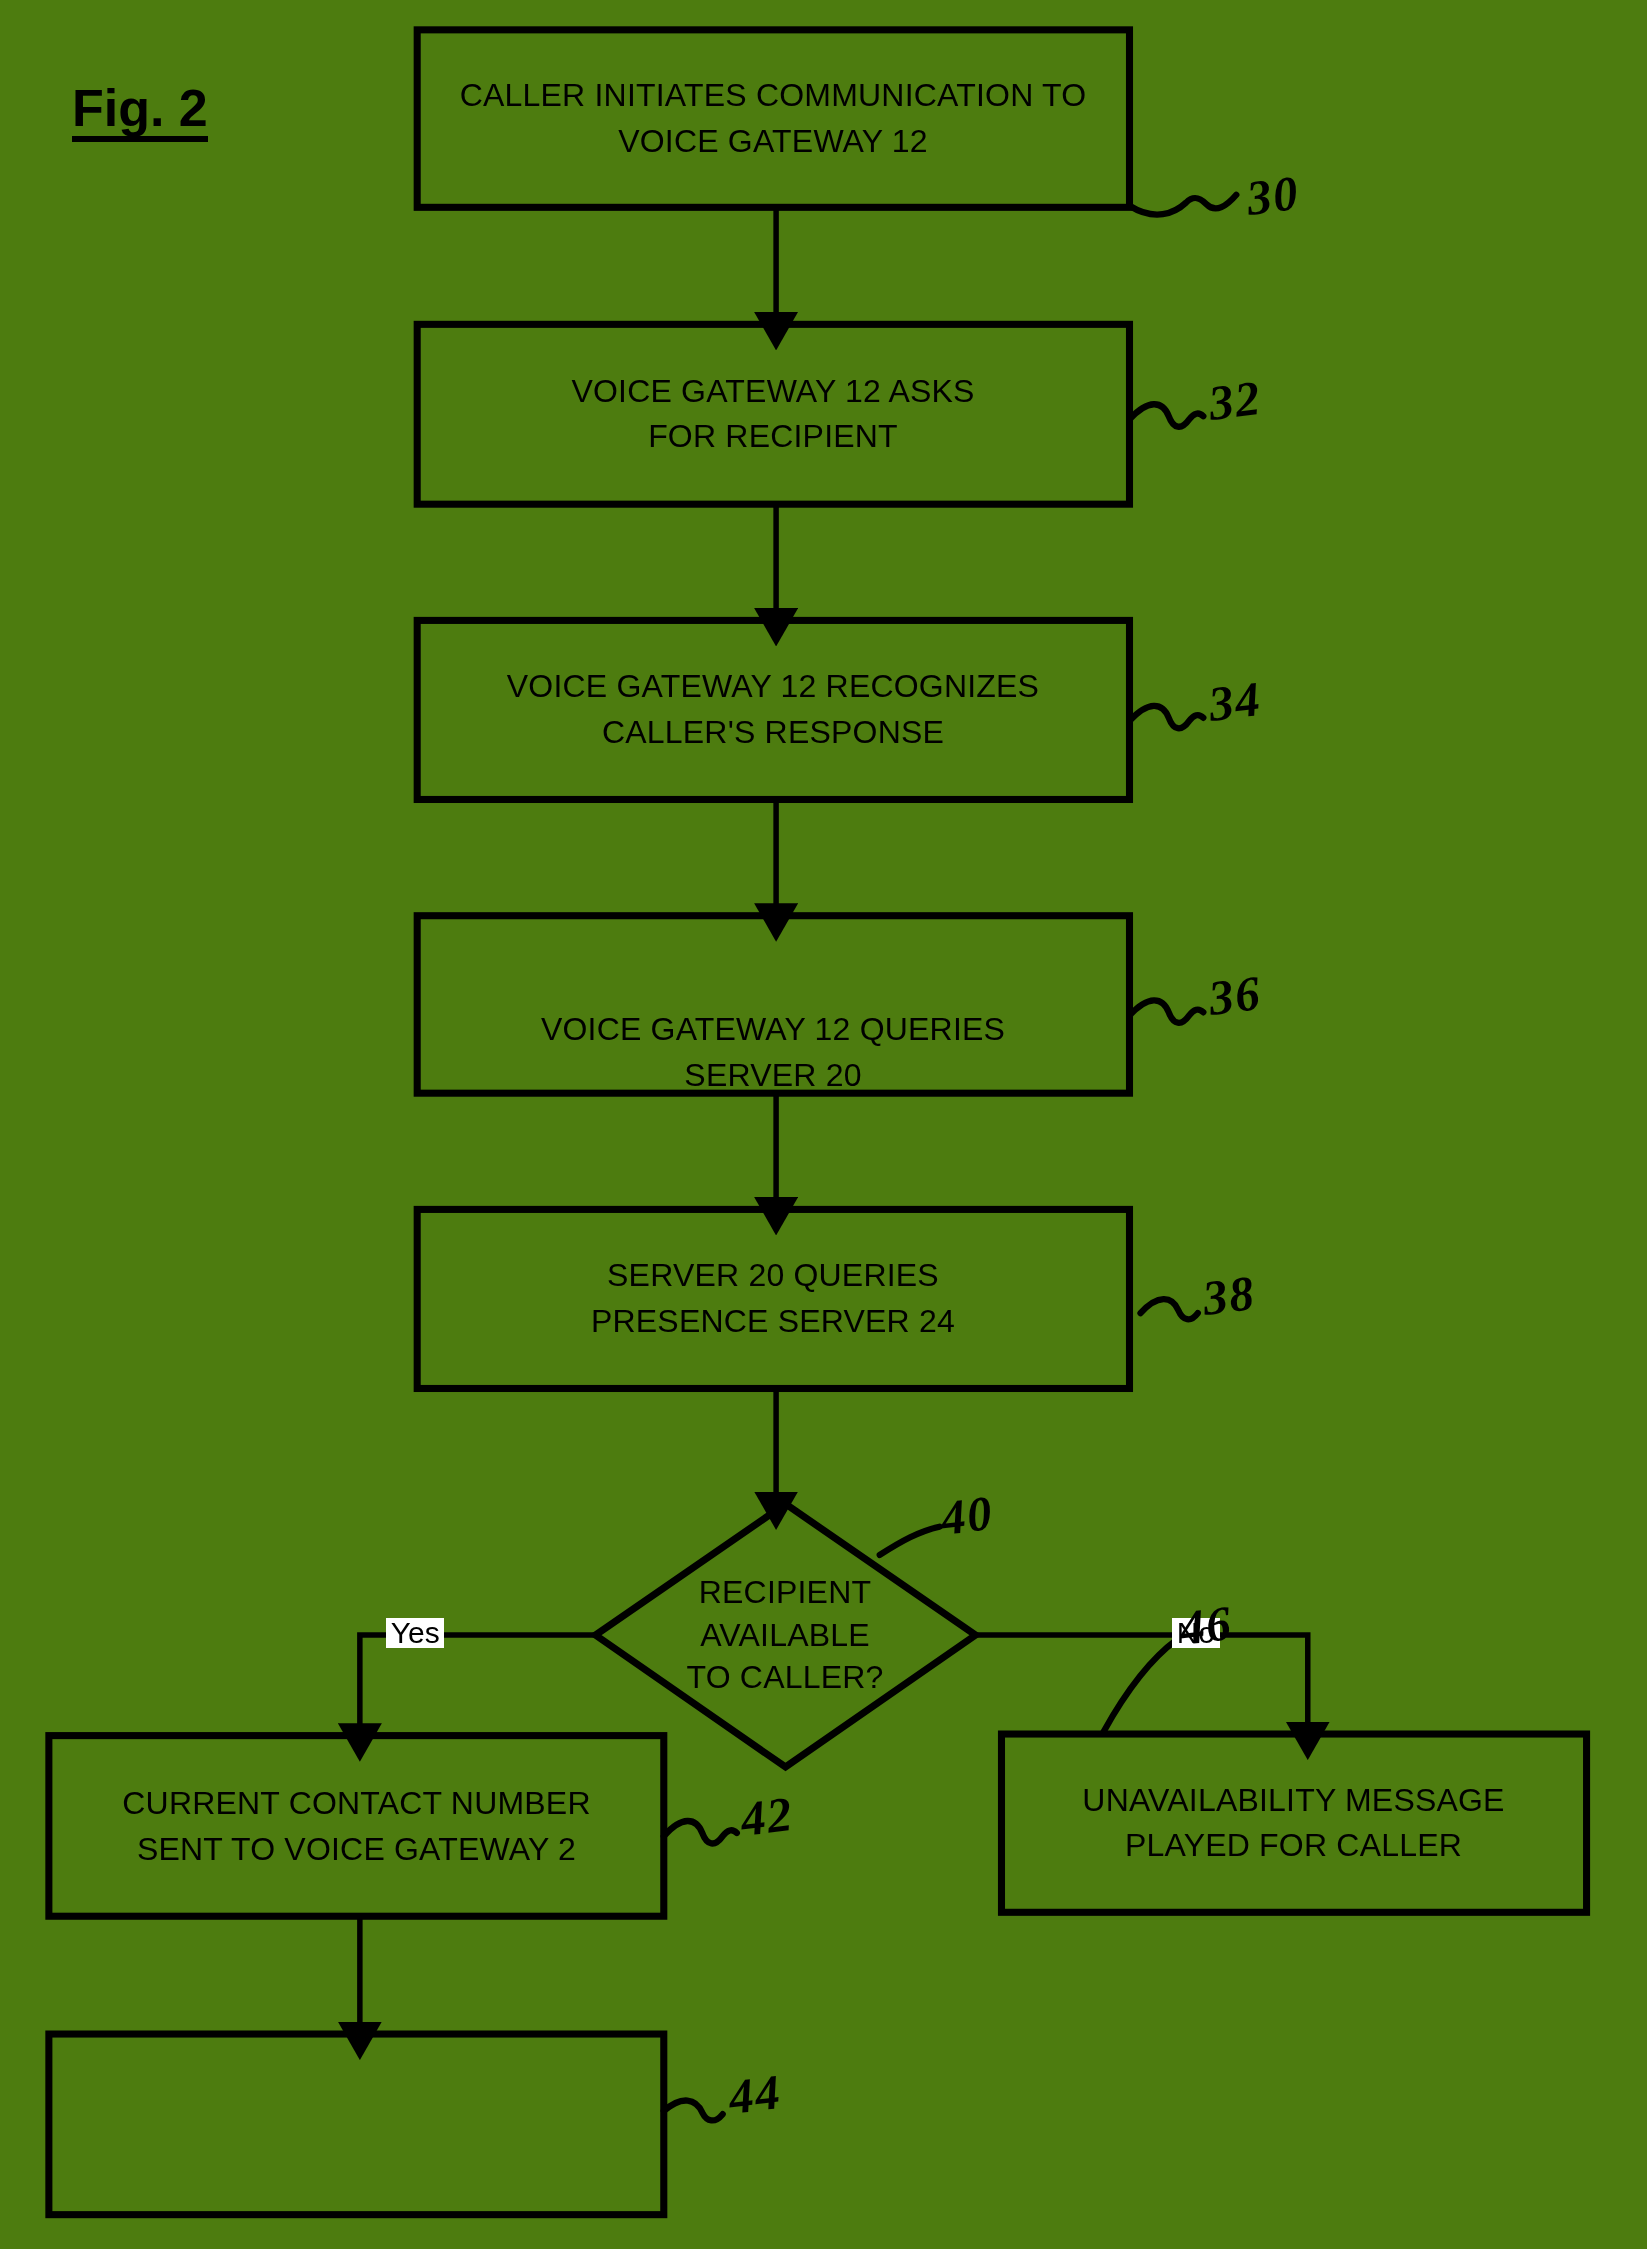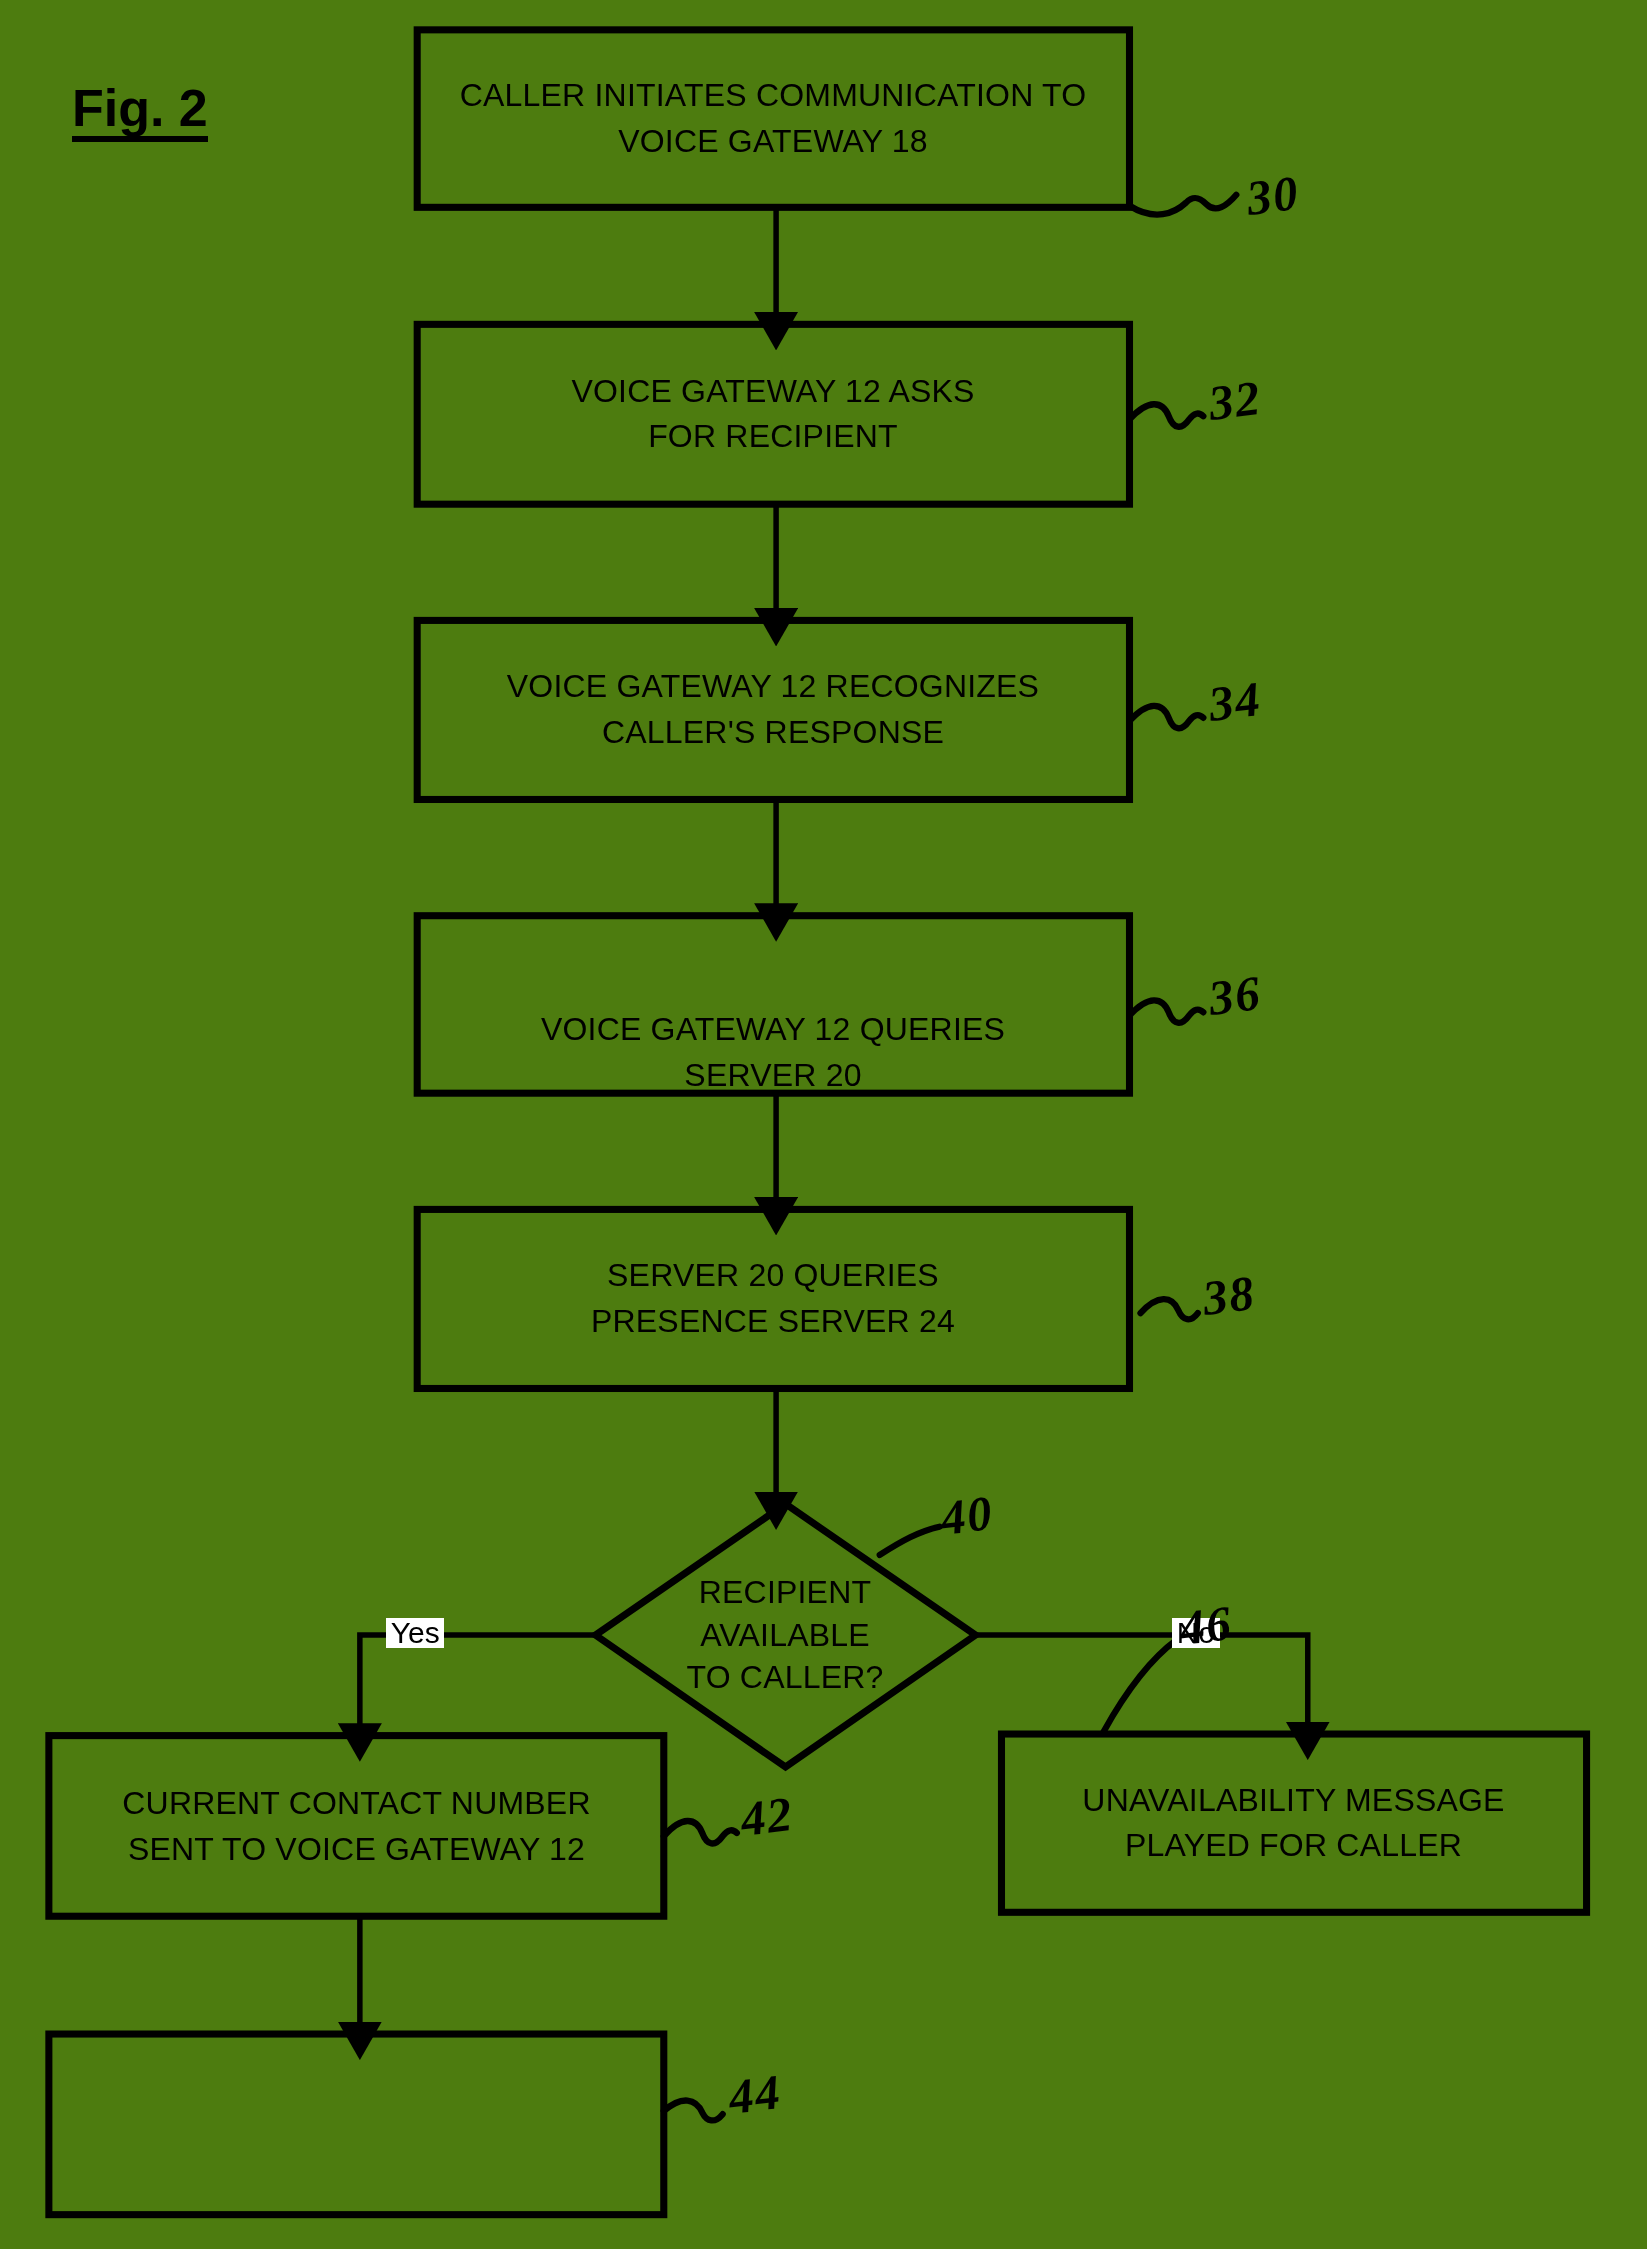--- a/index.html
+++ b/index.html
@@ -120,40 +120,40 @@
       <path d="M1120,1980 C1148,1962 1170,1950 1196,1944" stroke-width="8" stroke-linecap="round"></path>
       <path d="M845,2338 C868,2312 886,2314 894,2334 C900,2350 910,2352 920,2338 C926,2330 932,2328 938,2334" stroke-width="8" stroke-linecap="round"></path>
       <path d="M845,2688 C868,2668 886,2672 894,2690 C900,2702 910,2704 920,2692" stroke-width="8" stroke-linecap="round"></path>
       <path d="M1405,2205 C1430,2160 1460,2116 1498,2088" stroke-width="8" stroke-linecap="round"></path>
     </g>
   </svg>
 
   <div class="fig-title">Fig. 2</div>
 
   <div class="node-text" style="left:417px; top:30px;   width:712px; height:177px;">CALLER INITIATES COMMUNICATION TO
-VOICE GATEWAY 18</div>
+VOICE GATEWAY 12</div>
 
   <div class="node-text" style="left:417px; top:324px;  width:712px; height:180px;">VOICE GATEWAY 12 ASKS
 FOR RECIPIENT</div>
 
   <div class="node-text" style="left:417px; top:620px;  width:712px; height:179px;">VOICE GATEWAY 12 RECOGNIZES
 CALLER'S RESPONSE</div>
 
   <div class="node-text" style="left:417px; top:964px; width:712px; height:177px;">VOICE GATEWAY 12 QUERIES
 SERVER 20</div>
 
   <div class="node-text" style="left:417px; top:1209px; width:712px; height:179px;">SERVER 20 QUERIES
 PRESENCE SERVER 24</div>
 
   <div class="node-text" style="left:628px; top:1533px; width:314px; height:204px; line-height:1.33;">RECIPIENT
 AVAILABLE
 TO CALLER?</div>
 
   <div class="node-text" style="left:49px;  top:1736px; width:615px; height:181px;">CURRENT CONTACT NUMBER
-SENT TO VOICE GATEWAY 12</div>
+SENT TO VOICE GATEWAY 2</div>
 
 
   <div class="node-text" style="left:1001px; top:1734px; width:585px; height:178px;">UNAVAILABILITY MESSAGE
 PLAYED FOR CALLER</div>
 
   <div class="branch-label" style="left:386px; top:1618px;">Yes</div>
 
   <div class="branch-label" style="left:1172px; top:1618px;">No</div>
 
   <div class="ref-num" style="left:1247px; top:174px;">30</div>

